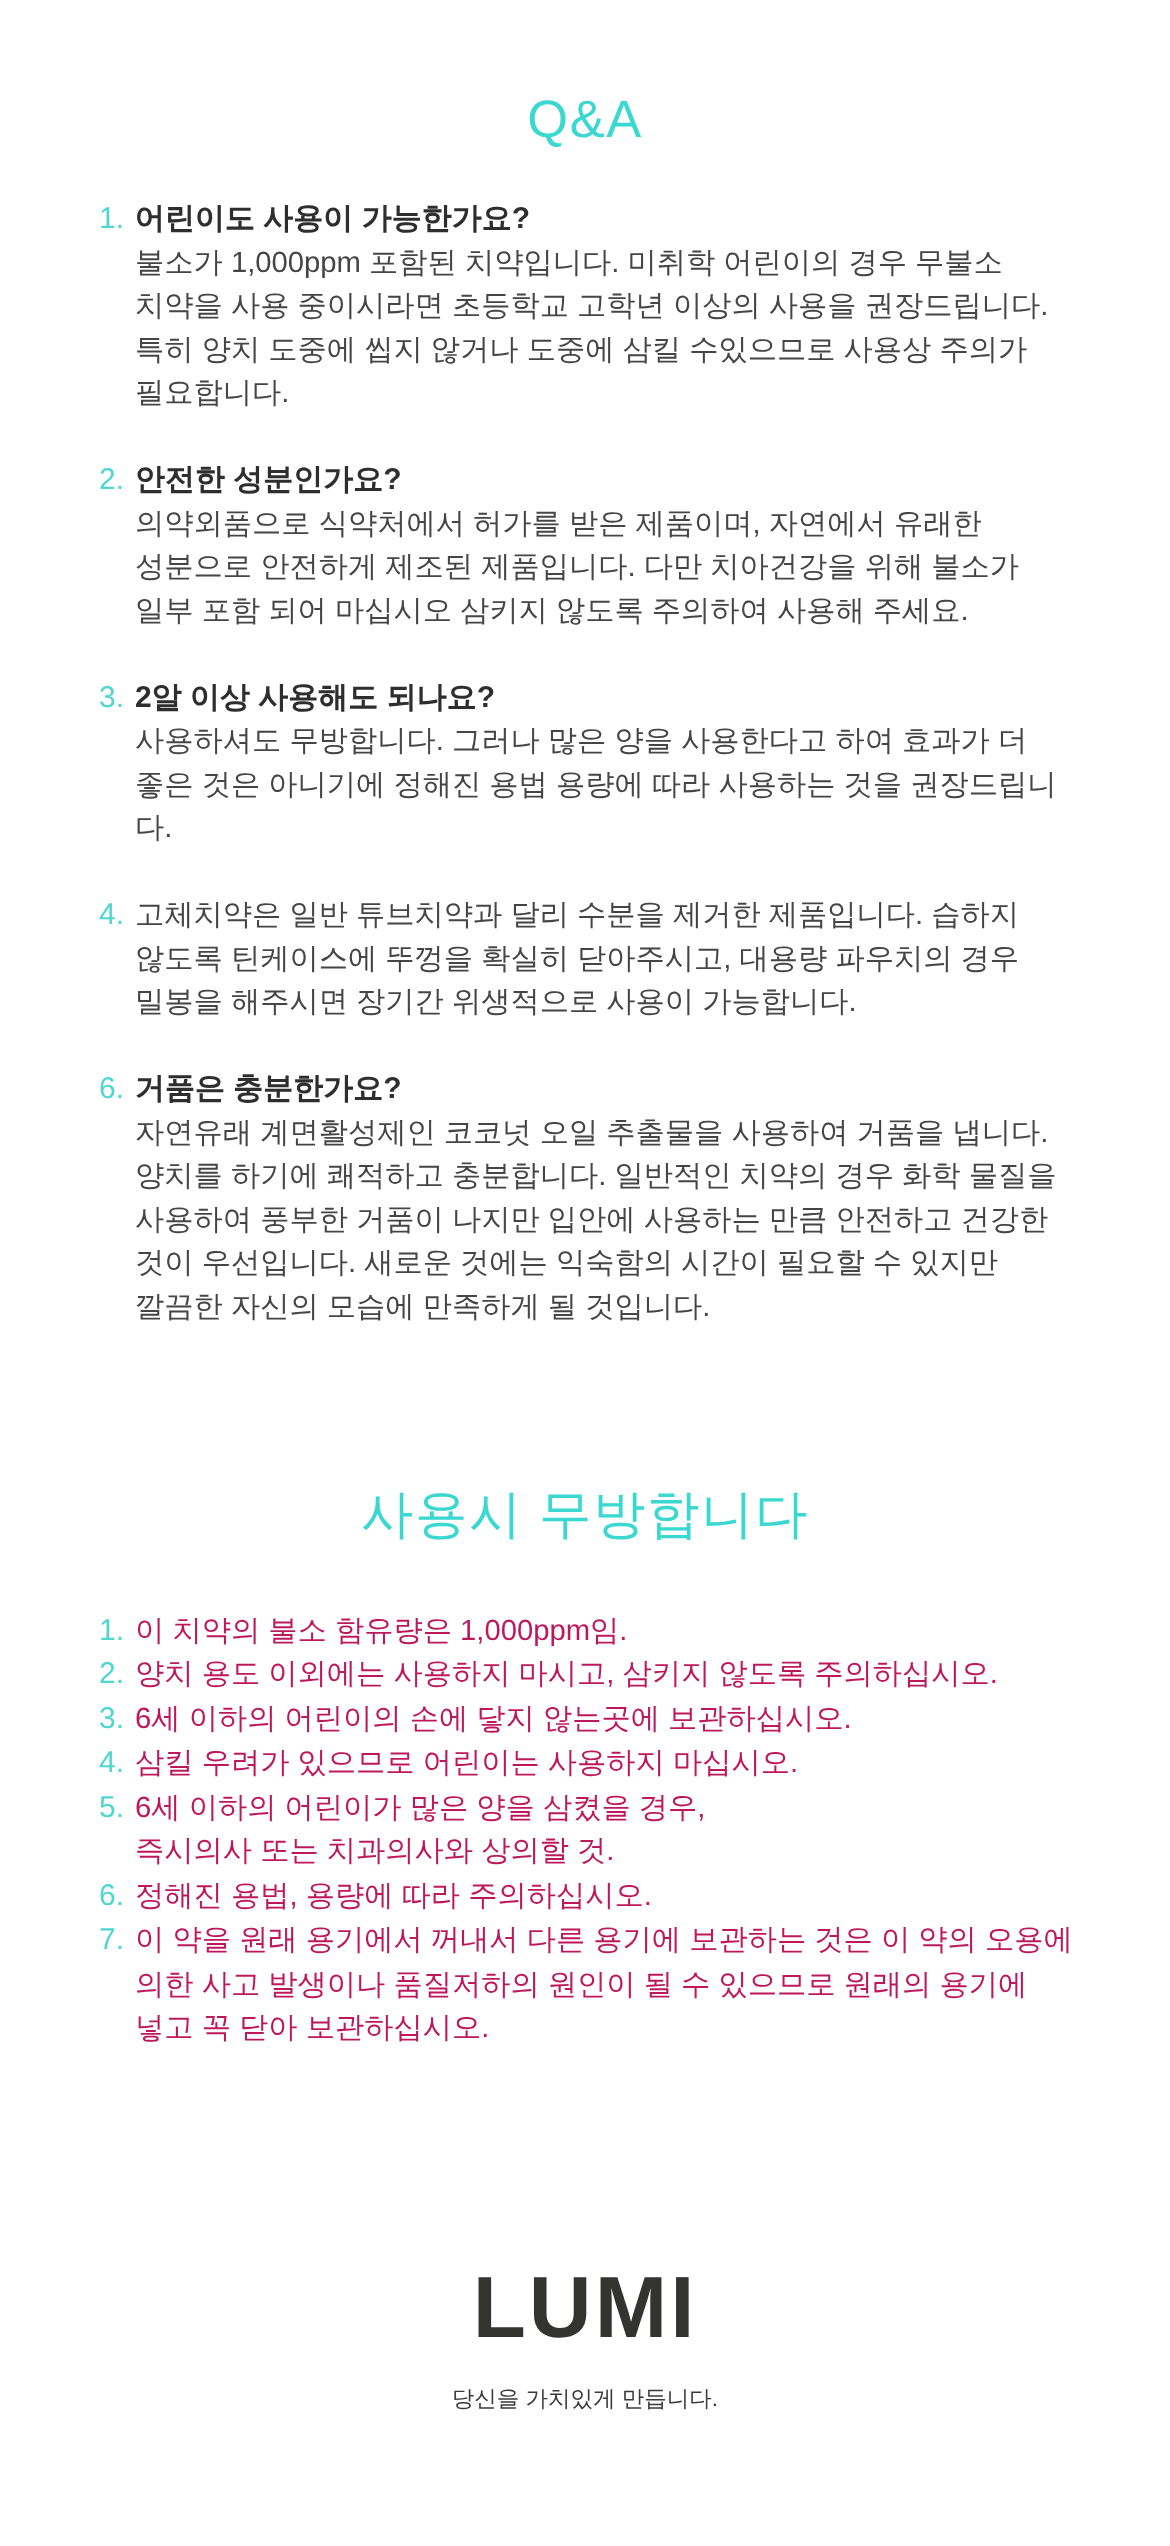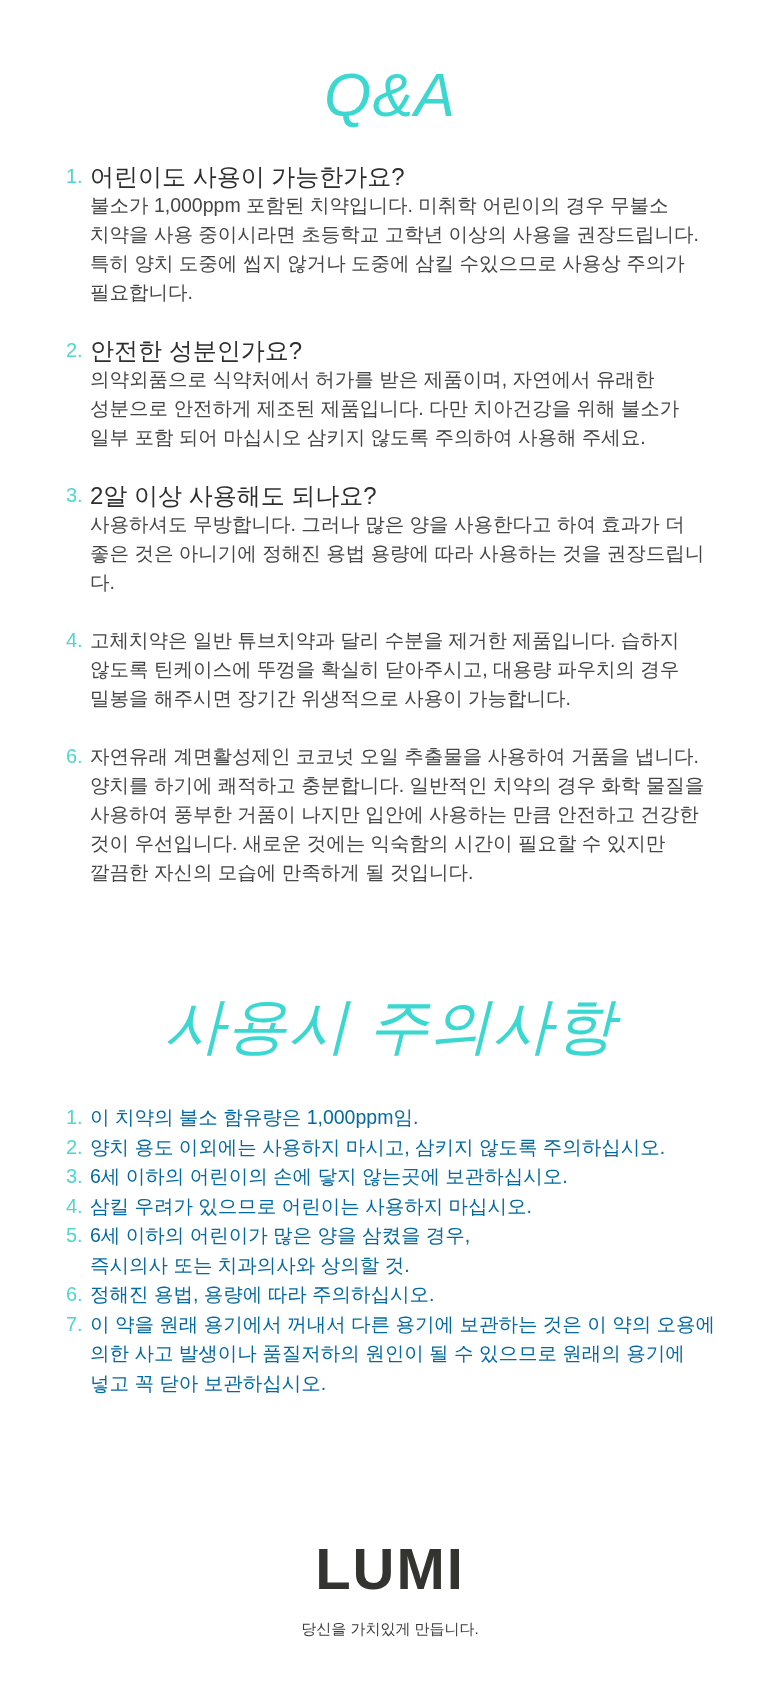--- a/index.html
+++ b/index.html
@@ -13,25 +13,24 @@
     min-height: 1697px;
     box-sizing: border-box;
     padding-top: 60px;
     background: #ffffff;
     color: #3f3f3f;
   }
   
   .section-title {
     text-align: center;
     color: #3bd8d1;
-    font-size: 61px;
+    font-size: 35px;
     font-weight: 400;
     letter-spacing: 1px;
     line-height: 1.15;
-    font-style: italic;
   }
   .qa-title { margin: 0 0 32px 0; }
   .caution-title { margin: 104px 0 42px 0; }
 
   
   .qa-list {
     padding: 0 52px 0 66px;
   }
   .qa-item {
     display: flex;
@@ -42,43 +41,43 @@
     color: #4fd6d0;
     font-size: 20px;
     line-height: 29px;
     width: 24px;
     flex: 0 0 24px;
     text-align: left;
   }
   .qa-body { flex: 1; }
   .question {
     color: #2e2e2e;
-    font-weight: 400;
-    font-size: 24px;
+    font-weight: 700;
+    font-size: 20px;
     line-height: 29px;
   }
   .answer {
     color: #454545;
     font-weight: 400;
     font-size: 19.5px;
     line-height: 29px;
     white-space: pre-line;
   }
 
   
   .caution-list {
     padding: 0 40px 0 66px;
   }
   .caution-item {
     display: flex;
     align-items: flex-start;
   }
   .caution-text {
     flex: 1;
-    color: #0369a1;
+    color: #be185d;
     font-size: 19.5px;
     line-height: 29.5px;
     white-space: pre-line;
   }
 
   
   .footer {
     margin-top: 142px;
     padding-bottom: 92px;
     text-align: center;
@@ -141,31 +140,32 @@
       <div class="qa-body">
         <div class="answer">고체치약은 일반 튜브치약과 달리 수분을 제거한 제품입니다. 습하지
 않도록 틴케이스에 뚜껑을 확실히 닫아주시고, 대용량 파우치의 경우
 밀봉을 해주시면 장기간 위생적으로 사용이 가능합니다.</div>
       </div>
     </div>
 
     <div class="qa-item">
       <span class="num">6.</span>
       <div class="qa-body">
+        <div class="question">거품은 충분한가요?</div>
         <div class="answer">자연유래 계면활성제인 코코넛 오일 추출물을 사용하여 거품을 냅니다.
 양치를 하기에 쾌적하고 충분합니다. 일반적인 치약의 경우 화학 물질을
 사용하여 풍부한 거품이 나지만 입안에 사용하는 만큼 안전하고 건강한
 것이 우선입니다. 새로운 것에는 익숙함의 시간이 필요할 수 있지만
 깔끔한 자신의 모습에 만족하게 될 것입니다.</div>
       </div>
     </div>
 
   </div>
 
-  <h2 class="section-title caution-title">사용시 주의사항</h2>
+  <h2 class="section-title caution-title">사용시 무방합니다</h2>
 
   <div class="caution-list">
 
     <div class="caution-item">
       <span class="num">1.</span>
       <div class="caution-text">이 치약의 불소 함유량은 1,000ppm임.</div>
     </div>
 
     <div class="caution-item">
       <span class="num">2.</span>

